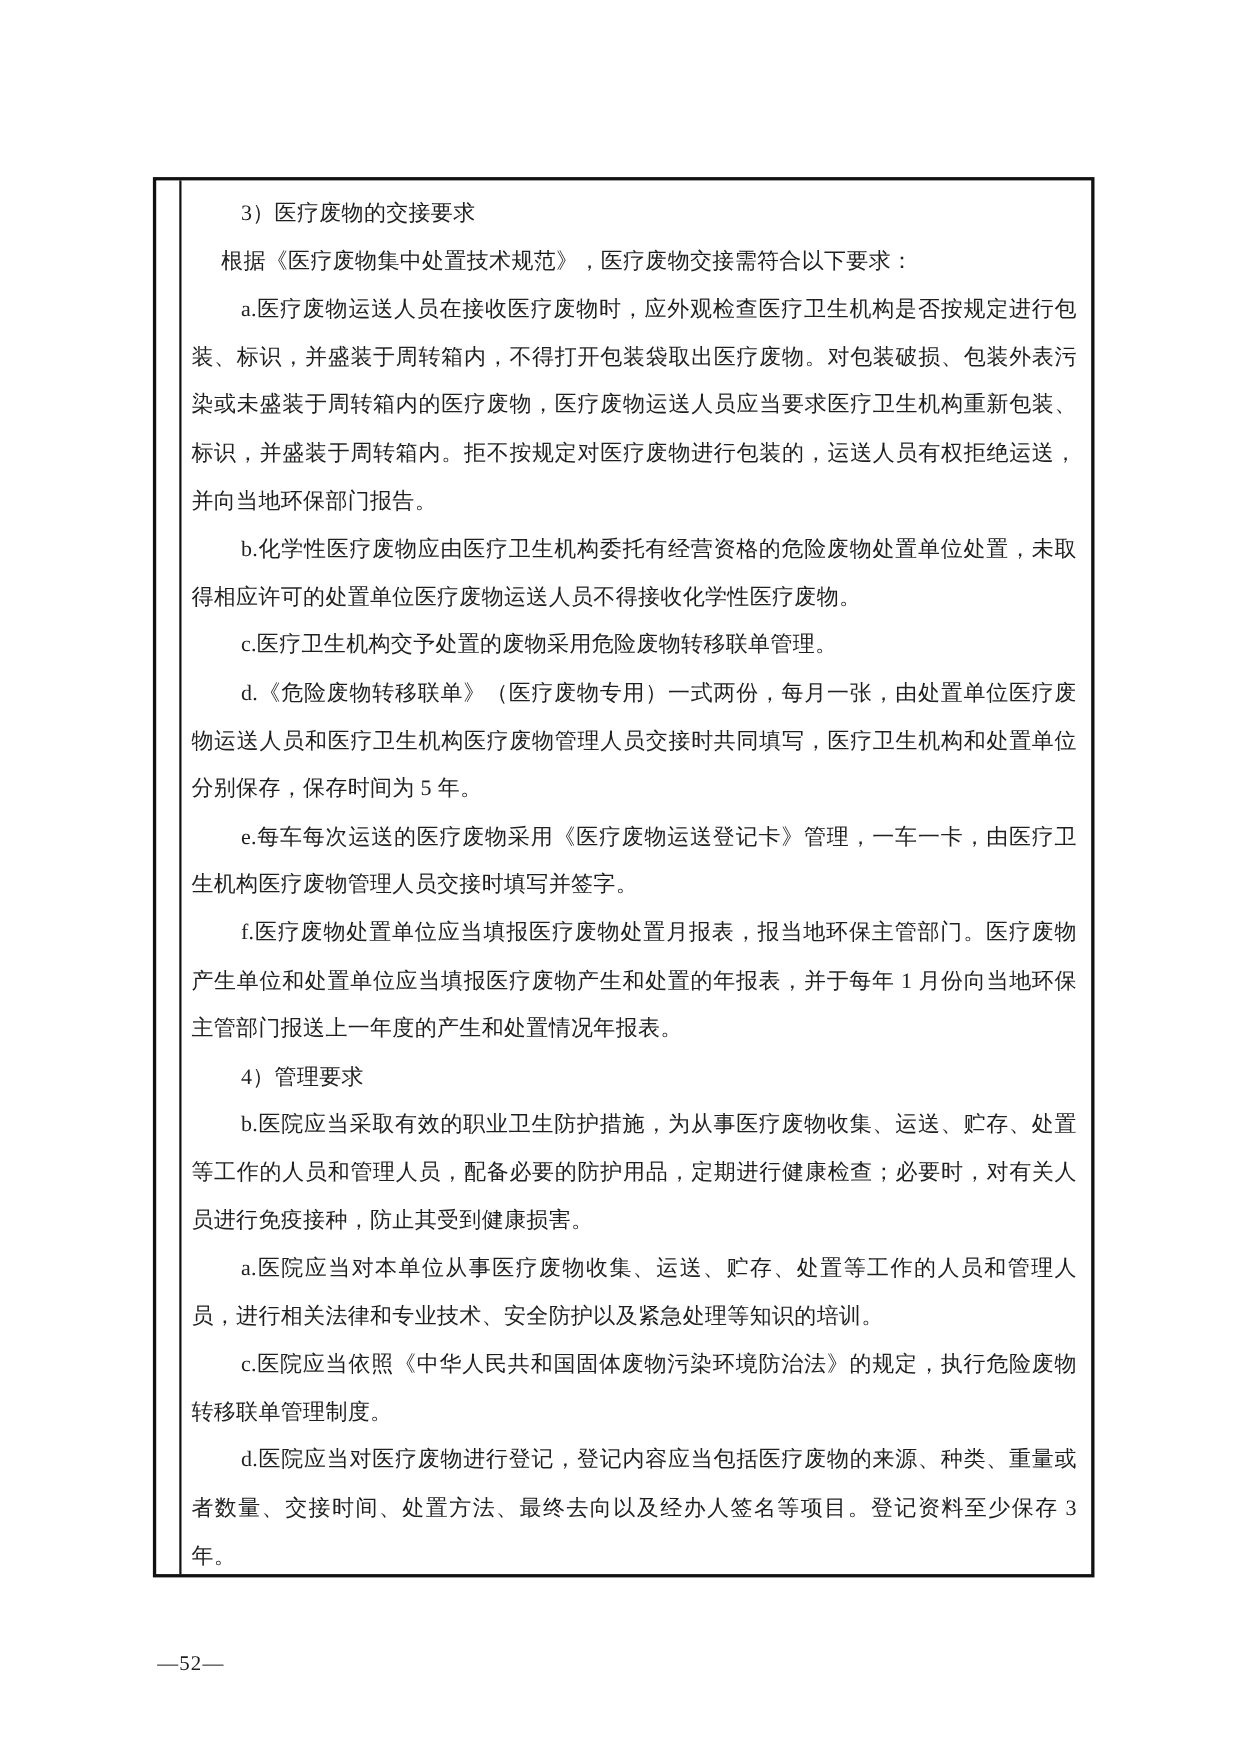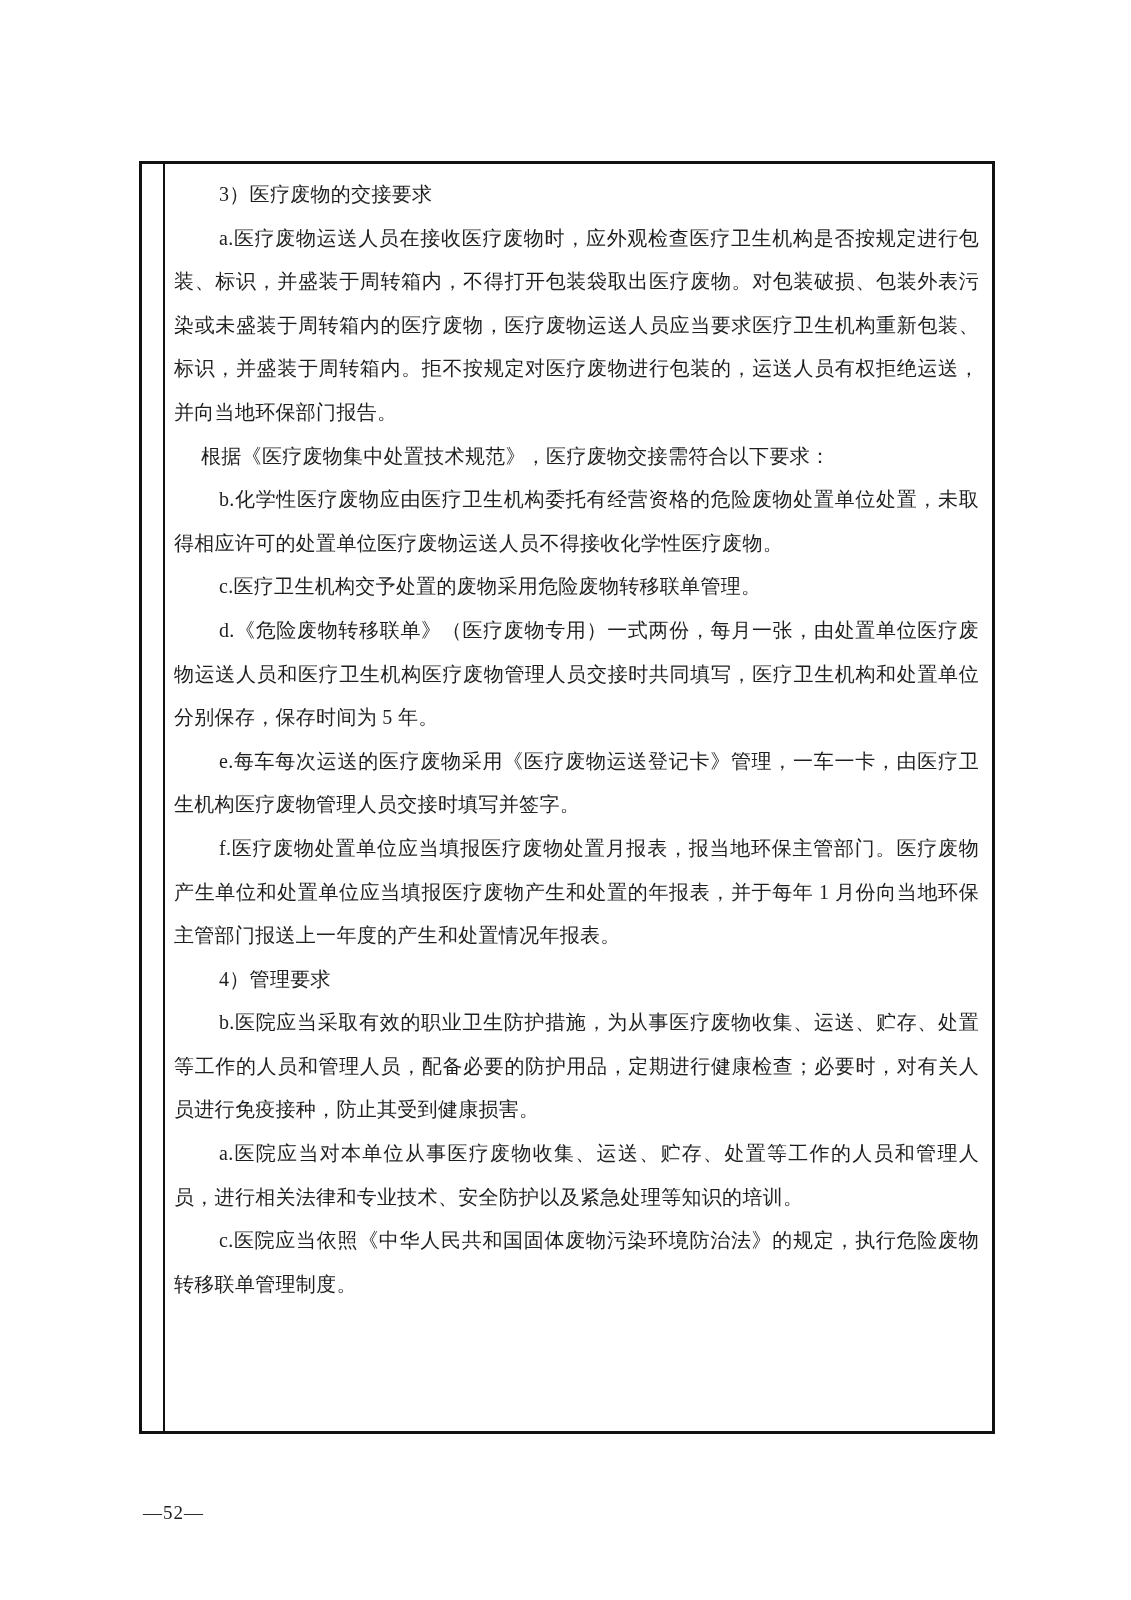--- a/index.html
+++ b/index.html
@@ -59,27 +59,28 @@
   }
 </style>
 </head>
 <body>
 
 <div class="page" style="--page-bg: #ffffff; --text-color: #1f1f1f; --border-color: #111111;">
   <div class="table-box">
     <div class="left-col"></div>
     <div class="content">
         <p class="para indent-normal">3）医疗废物的交接要求</p>
+        <p class="para indent-small">根据《医疗废物集中处置技术规范》，医疗废物交接需符合以下要求：</p>
         <p class="para indent-normal">a.医疗废物运送人员在接收医疗废物时，应外观检查医疗卫生机构是否按规定进行包装、标识，并盛装于周转箱内，不得打开包装袋取出医疗废物。对包装破损、包装外表污染或未盛装于周转箱内的医疗废物，医疗废物运送人员应当要求医疗卫生机构重新包装、标识，并盛装于周转箱内。拒不按规定对医疗废物进行包装的，运送人员有权拒绝运送，并向当地环保部门报告。</p>
-        <p class="para indent-small">根据《医疗废物集中处置技术规范》，医疗废物交接需符合以下要求：</p>
         <p class="para indent-normal">b.化学性医疗废物应由医疗卫生机构委托有经营资格的危险废物处置单位处置，未取得相应许可的处置单位医疗废物运送人员不得接收化学性医疗废物。</p>
         <p class="para indent-normal">c.医疗卫生机构交予处置的废物采用危险废物转移联单管理。</p>
         <p class="para indent-normal">d.《危险废物转移联单》（医疗废物专用）一式两份，每月一张，由处置单位医疗废物运送人员和医疗卫生机构医疗废物管理人员交接时共同填写，医疗卫生机构和处置单位分别保存，保存时间为 5 年。</p>
         <p class="para indent-normal">e.每车每次运送的医疗废物采用《医疗废物运送登记卡》管理，一车一卡，由医疗卫生机构医疗废物管理人员交接时填写并签字。</p>
         <p class="para indent-normal">f.医疗废物处置单位应当填报医疗废物处置月报表，报当地环保主管部门。医疗废物产生单位和处置单位应当填报医疗废物产生和处置的年报表，并于每年 1 月份向当地环保主管部门报送上一年度的产生和处置情况年报表。</p>
         <p class="para indent-normal">4）管理要求</p>
         <p class="para indent-normal">b.医院应当采取有效的职业卫生防护措施，为从事医疗废物收集、运送、贮存、处置等工作的人员和管理人员，配备必要的防护用品，定期进行健康检查；必要时，对有关人员进行免疫接种，防止其受到健康损害。</p>
         <p class="para indent-normal">a.医院应当对本单位从事医疗废物收集、运送、贮存、处置等工作的人员和管理人员，进行相关法律和专业技术、安全防护以及紧急处理等知识的培训。</p>
         <p class="para indent-normal">c.医院应当依照《中华人民共和国固体废物污染环境防治法》的规定，执行危险废物转移联单管理制度。</p>
+        <p class="para indent-normal">d.医院应当对医疗废物进行登记，登记内容应当包括医疗废物的来源、种类、重量或者数量、交接时间、处置方法、最终去向以及经办人签名等项目。登记资料至少保存 3 年。</p>
       </div>
   </div>
   <div class="footer">—52—</div>
 </div>
 
 </body></html>

